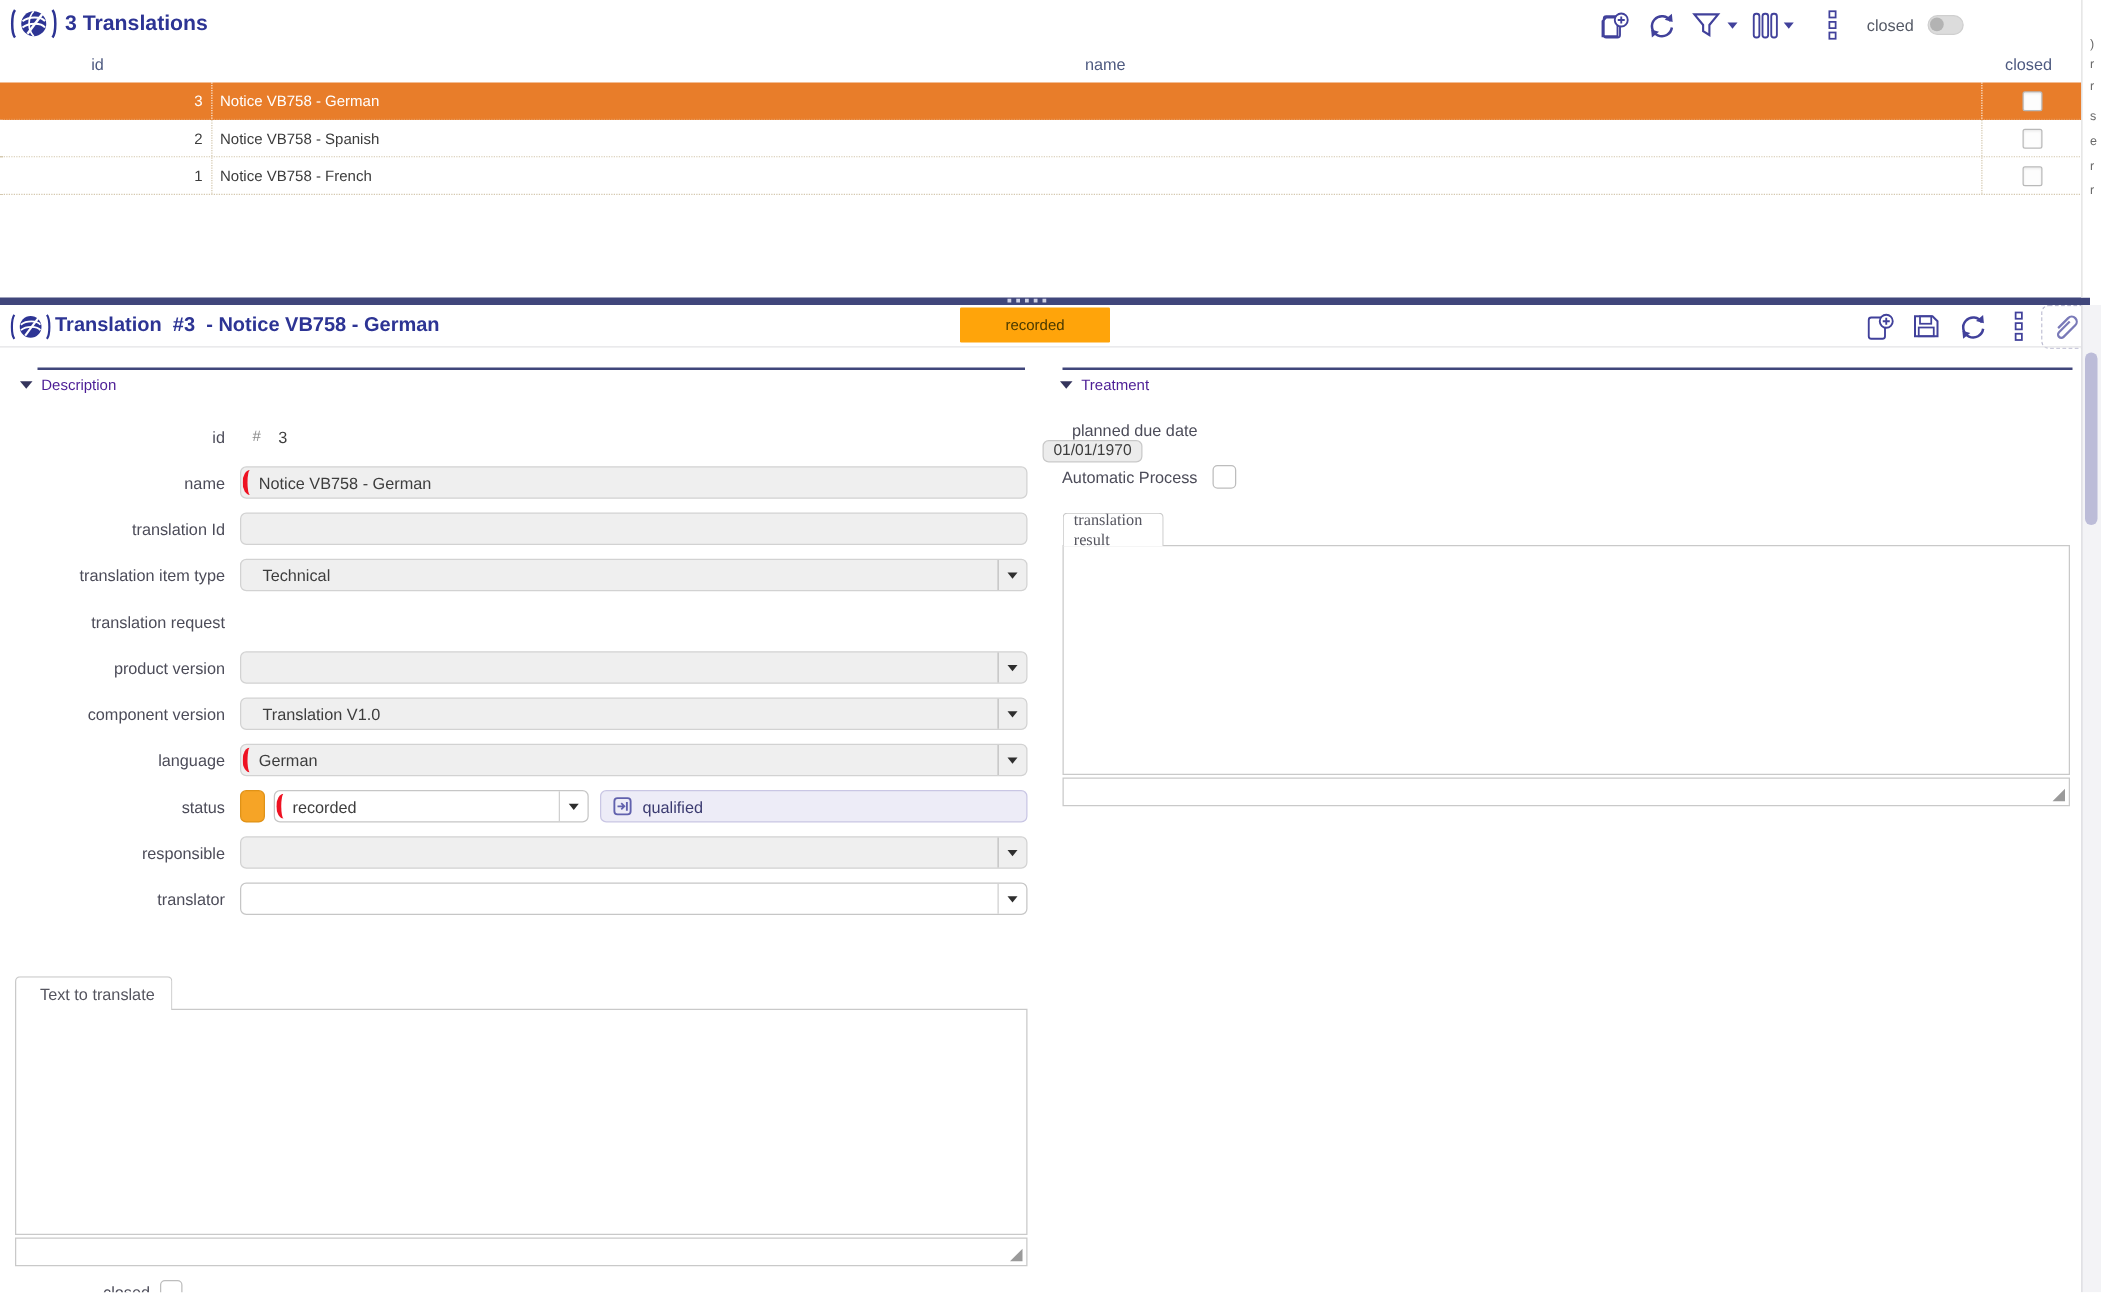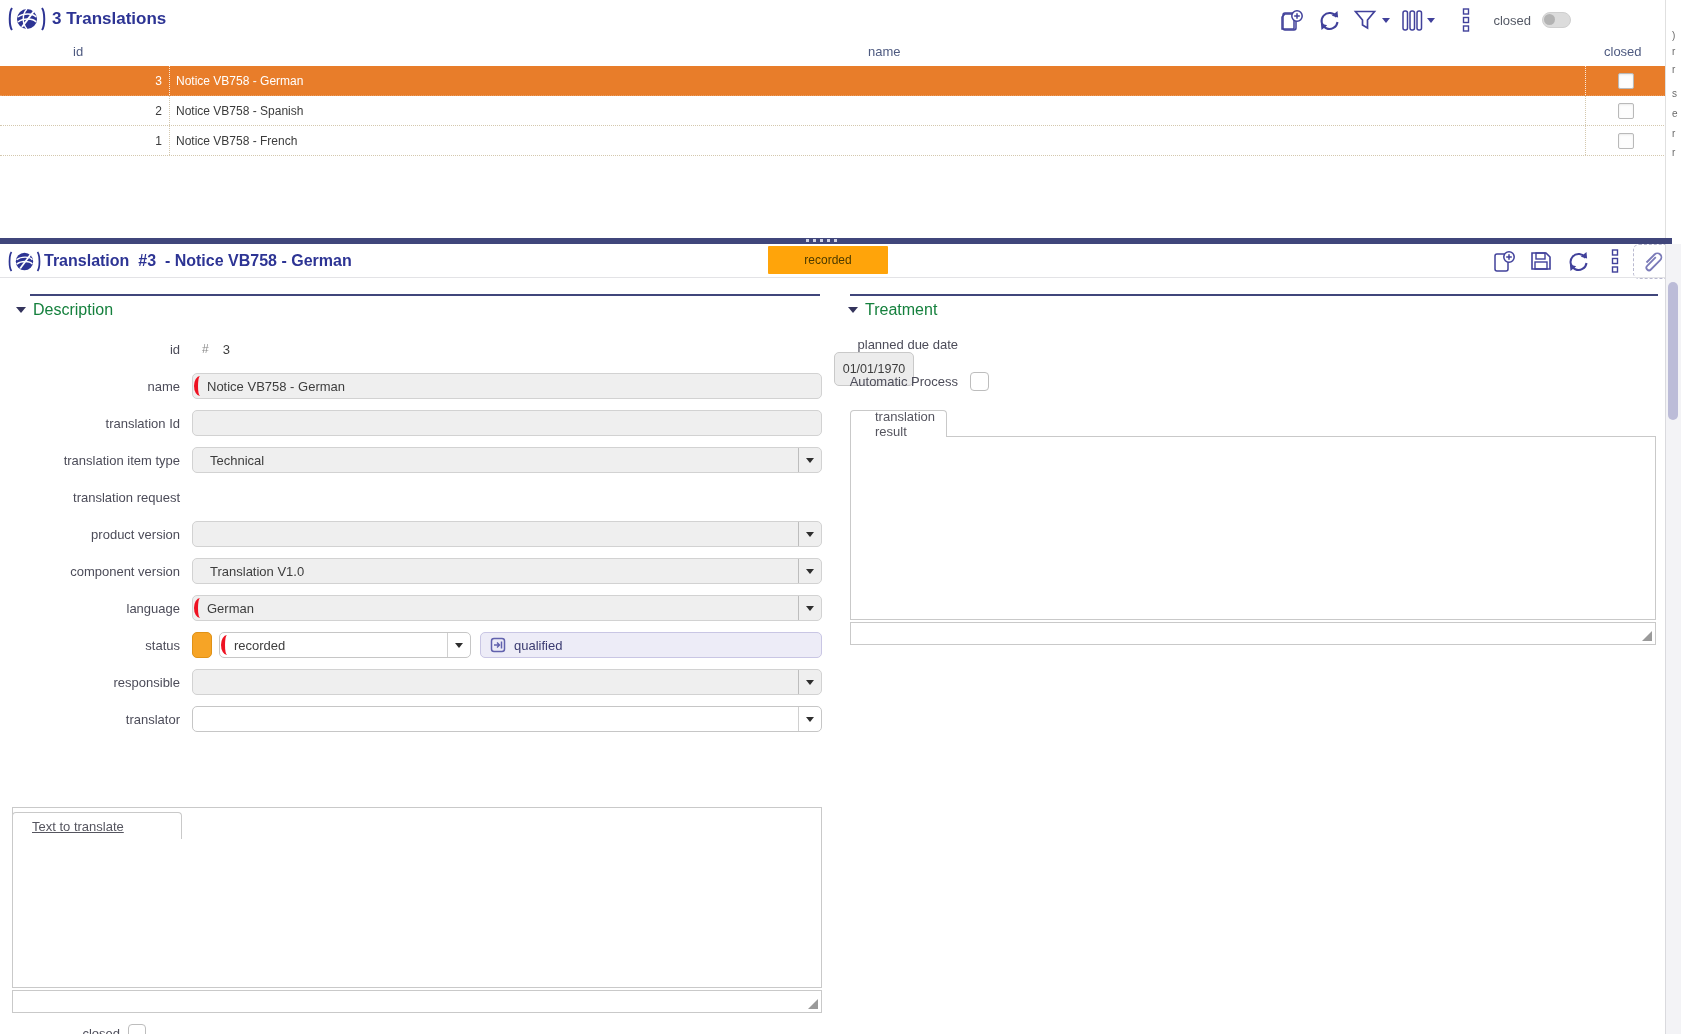--- a/index.html
+++ b/index.html
@@ -37,21 +37,21 @@
   .dp-logo{left:8px;top:249px;}
   .dp-title{left:44px;top:252px;font-size:16px;font-weight:bold;color:#2d3494;white-space:pre;}
   .badge{left:768px;top:246px;width:120px;height:28px;background:#ffa40a;color:#4a3a00;font-size:12px;display:flex;align-items:center;justify-content:center;border-radius:1px;}
   .dp-toolbar{top:246px;left:1492px;height:30px;display:flex;align-items:center;gap:12px;}
   .attach-box{width:38px;height:33px;border:1px dashed #b9b9cf;border-radius:6px;display:flex;align-items:center;justify-content:center;cursor:pointer;}
 
   
   .sec-rule{height:2px;background:#40467b;}
   .sec-head{display:flex;align-items:center;gap:7px;cursor:pointer;}
   .sec-tri{width:0;height:0;border-left:5px solid transparent;border-right:5px solid transparent;border-top:6px solid #34345c;}
-  .sec-label{font-size:16px;color:#15803d;}
+  .sec-label{font-size:12px;color:#4c1d95;}
 
   
   .form{left:0;top:336px;width:822px;display:flex;flex-direction:column;gap:11px;}
   .frow{height:26px;display:flex;align-items:center;}
   .frow label{width:180px;text-align:right;padding-right:12px;font-size:13px;color:#4c4c59;flex:none;}
   .fwrap{flex:1;display:flex;align-items:center;height:100%;}
   .field{position:relative;height:100%;box-sizing:border-box;border:1px solid #d2d2d2;border-radius:5px;background:#efefef;display:flex;align-items:center;font-size:13px;color:#3d3d3d;flex:1;padding-left:17px;}
   .field.white{background:#fff;border-color:#c6c6c6;}
   .field .req{position:absolute;left:1px;top:2px;width:6px;height:20px;border-left:4px solid #ee1222;border-radius:60% 0 0 60%/50% 0 0 50%;}
   .field.hasreq{padding-left:14px;}
@@ -65,21 +65,21 @@
 
   
   .tab{box-sizing:border-box;border:1px solid #c9c9c9;border-bottom:none;border-radius:4px 4px 0 0;background:#fff;font-size:13px;color:#55555f;display:flex;align-items:center;padding-left:19px;z-index:2;}
   .panelbox{box-sizing:border-box;border:1px solid #c9c9c9;background:#fff;z-index:1;}
   .strip{box-sizing:border-box;border:1px solid #c9c9c9;background:#fff;}
   .resize-handle{position:absolute;right:3px;bottom:3px;width:0;height:0;border-left:10px solid transparent;border-bottom:10px solid #9a9a9a;cursor:nwse-resize;}
 
   
   .trow{position:absolute;display:flex;align-items:center;}
   .trow label{width:180px;text-align:right;padding-right:12px;font-size:13px;color:#4c4c59;flex:none;}
-  .datebox{height:34px;box-sizing:border-box;background:#ececec;border:1px solid #c9c9c9;border-radius:5px;display:flex;align-items:center;padding:0 8px;font-size:12.5px;color:#3d3d3d;}
+  .datebox{height:18px;box-sizing:border-box;background:#ececec;border:1px solid #c9c9c9;border-radius:5px;display:flex;align-items:flex-start;padding:0 8px;font-size:12.5px;color:#3d3d3d;}
   .cb-round{width:17px;height:17px;background:#fff;border:1px solid #bdbdbd;border-radius:4px;cursor:pointer;}
 
   
   .edge-strip{right:0;top:0;width:15px;height:238px;background:#fff;border-left:1px solid #e0e0e0;}
   .edge-frag{position:absolute;left:6px;font-size:10px;color:#6a6a6a;}
   .scrolltrack{right:0;top:244px;width:15px;height:790px;background:#f3f3f6;border-left:1px solid #dadade;}
   .scrollthumb{position:absolute;left:2px;top:38px;width:10px;height:138px;background:#bcbcd8;border-radius:5px;cursor:grab;}
 
   .bottom-closed{left:0;top:1024px;display:flex;align-items:center;}
   .bottom-closed label{width:120px;text-align:right;padding-right:8px;font-size:13px;color:#4c4c59;}
@@ -362,21 +362,21 @@
         <div class="field white">
           <span></span>
           <span class="ddbtn" style="border-left-color:#d0d0d0;">
               <span class="tri"></span>
             </span>
         </div>
       </div>
     </div>
   </div>
 
-  <div class="abs tab" style="left:12px;top:812px;width:170px;height:27px;text-decoration:underline;">
+  <div class="abs tab" style="left:12px;top:781px;width:126px;height:27px;">
     <span>Text to translate</span>
   </div>
   <div class="abs panelbox" style="left:12px;top:807px;width:810px;height:181px;"></div>
   <div class="abs strip" style="left:12px;top:990px;width:810px;height:23px;">
     <span class="resize-handle"></span>
   </div>
 
   <div class="abs bottom-closed">
     <label>closed</label>
     <span class="cb-round" style="width:16px;height:16px;"></span>
@@ -393,21 +393,21 @@
     <div class="datebox">
       <span>01/01/1970</span>
     </div>
   </div>
 
   <div class="trow" style="left:778px;top:372px;">
     <label>Automatic Process</label>
     <span class="cb-round"></span>
   </div>
 
-  <div class="abs tab" style="left:850px;top:410px;width:97px;height:27px;padding-left:24px;">
+  <div class="abs tab" style="left:850px;top:410px;width:81px;height:27px;padding-left:8px;font-family:Liberation Serif, serif;">
     <span>translation result</span>
   </div>
   <div class="abs panelbox" style="left:850px;top:436px;width:806px;height:184px;"></div>
   <div class="abs strip" style="left:850px;top:622px;width:806px;height:23px;">
     <span class="resize-handle"></span>
   </div>
 
   <div class="abs edge-strip">
     <span class="edge-frag" style="top:30px;">)</span>
     <span class="edge-frag" style="top:46px;">r</span>

